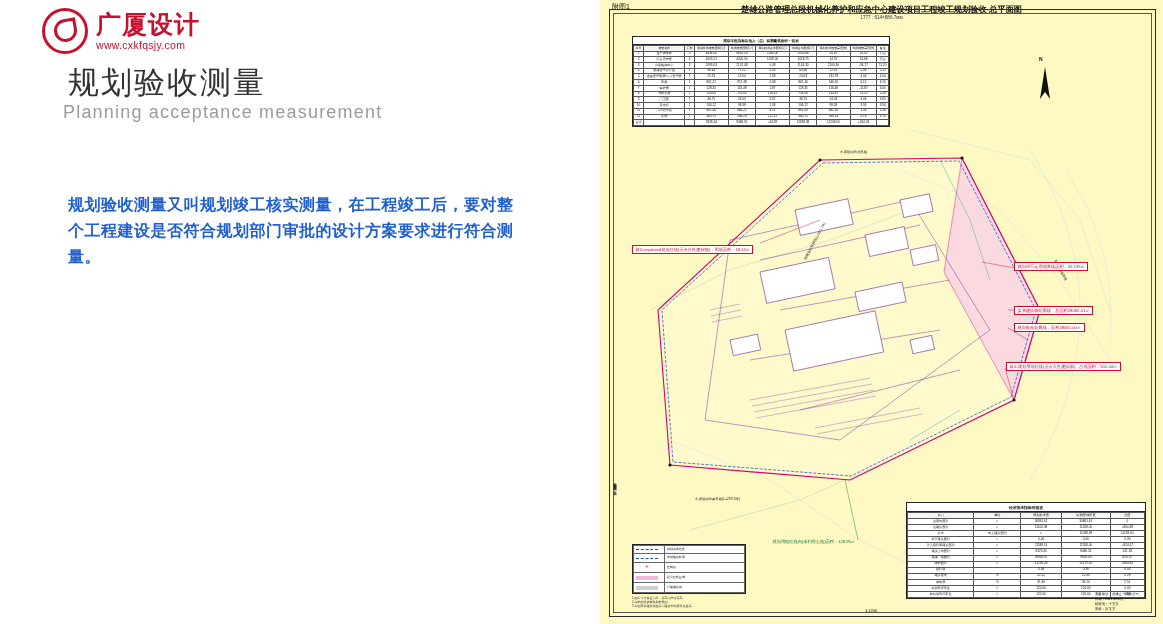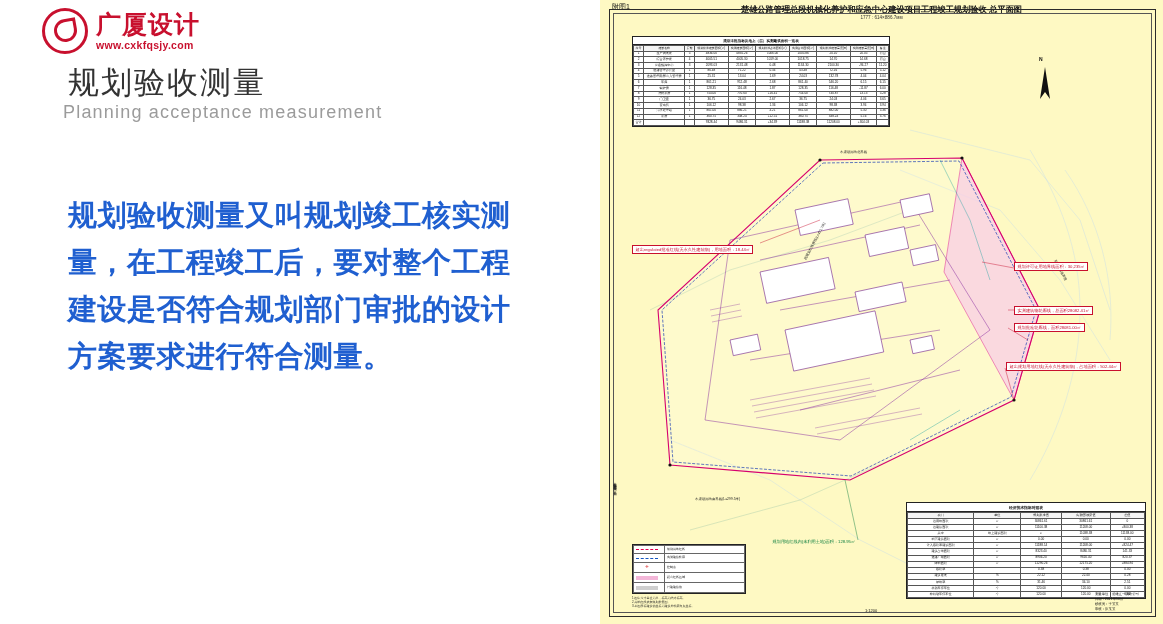--- a/index.html
+++ b/index.html
@@ -59,21 +59,20 @@
     font-weight: bold;
     color: #c8102e;
     letter-spacing: 1px;
     line-height: 1.05;
   }
   .logo-url {
     font-size: 10.5px;
     color: #c8102e;
     letter-spacing: 0.3px;
     margin-top: 2px;
-    font-weight: bold;
   }
 
   .title-cn {
     position: absolute;
     left: 68px; top: 62px;
     font-size: 31px;
     color: #333333;
     letter-spacing: 2px;
     text-align: right;
   }
@@ -83,21 +82,21 @@
     font-size: 18px;
     color: #9b9b9b;
     letter-spacing: 1.2px;
   }
 
   .body-text {
     position: absolute;
     left: 68px; top: 192px;
     width: 460px;
     font-family: "DejaVu Serif", "Liberation Serif", serif;
-    font-size: 29px;
+    font-size: 16px;
     font-weight: bold;
     color: #1f5fd0;
     line-height: 1.62;
     letter-spacing: 0.5px;
   }
 
   
   .drawing {
     position: absolute;
     left: 600px; top: 0;

